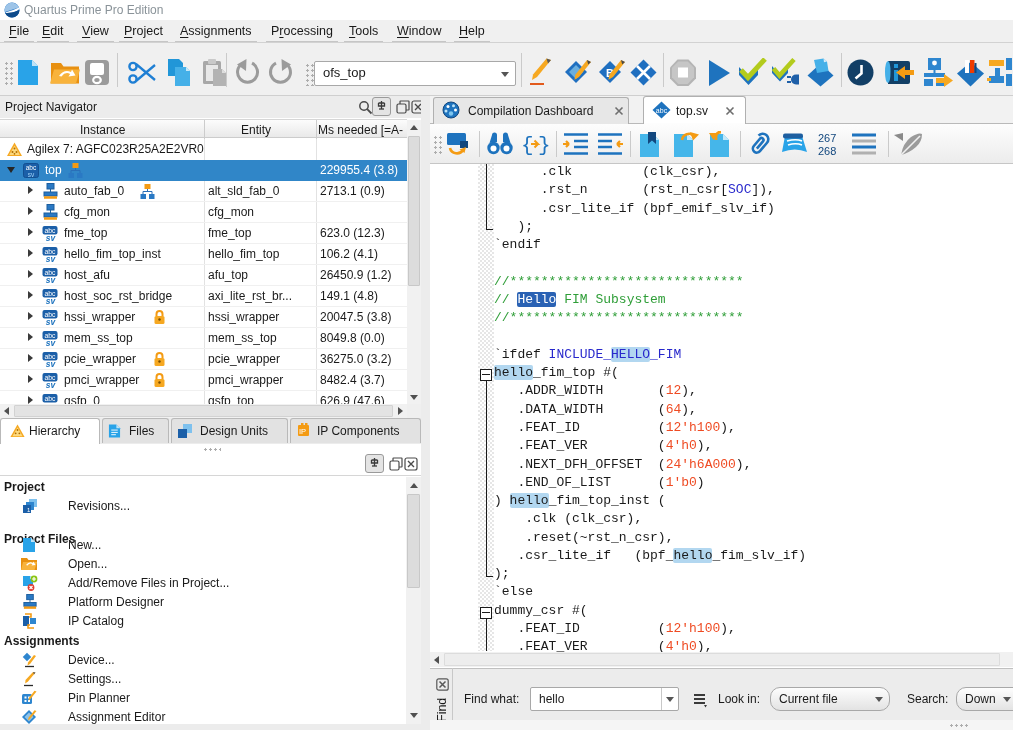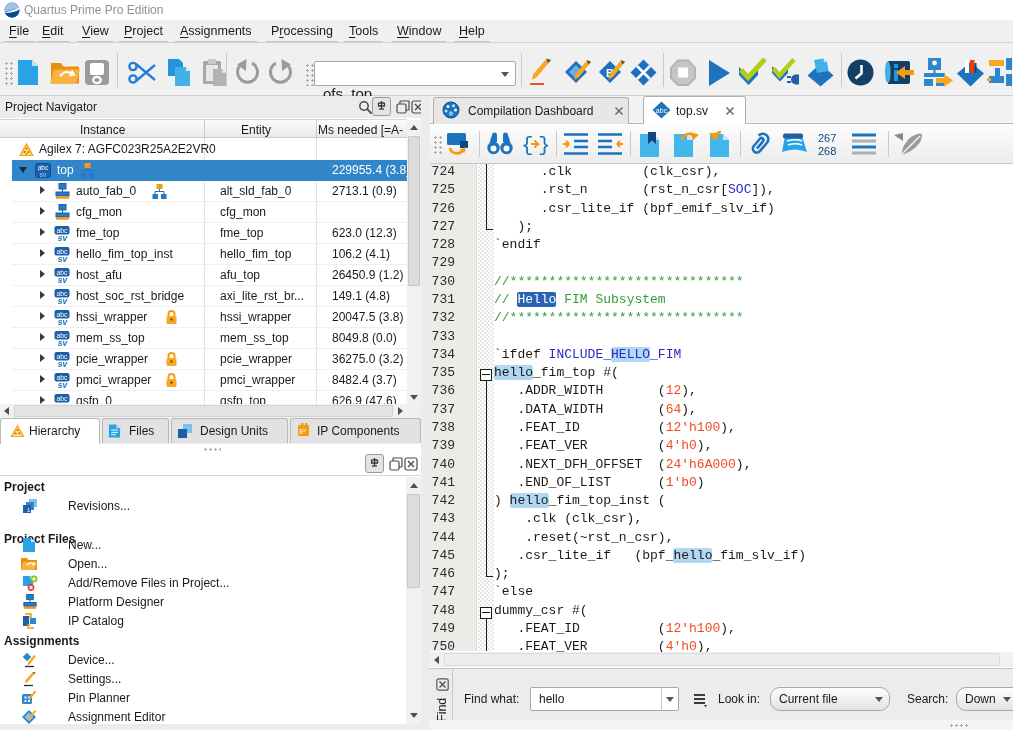--- a/index.html
+++ b/index.html
@@ -41,21 +41,21 @@
 .phead { position:absolute; left:0; width:421px; height:22px; background:#ececec; }
 .phead .ptitle { position:absolute; left:5px; top:4px; font-size:12px; color:#1a1a1a; }
 
 
 #treehead { left:0; top:23px; width:407px; height:19px;
   background:linear-gradient(#fcfcfc,#e9e9e9); border-top:1px solid #d6d6d6;
   border-bottom:1px solid #cccccc; }
 .colsep { position:absolute; top:0; width:1px; height:19px; background:#cccccc; }
 .tcol { position:absolute; top:3px; font-size:12px; color:#1a1a1a; }
 #treebody { left:0; top:43px; width:407px; height:265px; overflow:hidden; background:#fff; }
-.trow { position:absolute; left:12px; width:453px; height:21px; }
+.trow { position:absolute; left:0; width:453px; height:21px; }
 .trow .cell2 { position:absolute; left:208px; top:3px; }
 .trow .cell3 { position:absolute; left:320px; top:3px; }
 .tvline { position:absolute; top:0; width:1px; background:#e2e2e2; }
 
 
 .sb { position:absolute; background:#f1f1f1; }
 .sbthumb { position:absolute; background:#dcdcdc; border:1px solid #c8c8c8; border-radius:1px; }
 .tri-up { width:0;height:0;border-left:4px solid transparent;border-right:4px solid transparent;border-bottom:5px solid #505050; position:absolute; }
 .tri-dn { width:0;height:0;border-left:4px solid transparent;border-right:4px solid transparent;border-top:5px solid #505050; position:absolute; }
 .tri-lf { width:0;height:0;border-top:4px solid transparent;border-bottom:4px solid transparent;border-right:5px solid #505050; position:absolute; }
@@ -273,21 +273,21 @@
       </svg>
 <div class="tsep" style="left:117px;top:53px"></div>
 <div class="tsep" style="left:226px;top:53px"></div>
 <div class="tsep" style="left:663px;top:53px"></div>
 <div class="tsep" style="left:521px;top:53px"></div>
 <div class="tsep" style="left:841px;top:53px"></div>
 </span>
 
 <div class="dgrip" style="left:304px;top:62px;width:10px;height:24px"></div>
 <div class="combo" style="left:314px;top:61px;width:202px;height:25px">
-  <div style="position:absolute;left:8px;top:23px;font-size:15px">ofs_top</div>
+  <div style="position:absolute;left:8px;top:3px;font-size:13px">ofs_top</div>
   <div class="arr" style="right:6px"></div>
 </div>
 
 
 <div class="abs" id="navpanel">
   <div class="phead" style="top:0">
         <div class="ptitle">Project Navigator</div>
       </div>
       <svg class="abs" style="left:358px;top:4px" width="15" height="15" viewBox="0 0 15 15">
 <circle cx="6" cy="6" r="4.2" fill="none" stroke="#4a4a4a" stroke-width="1.5"></circle>
@@ -773,49 +773,20 @@
 ) <span class="hl">hello</span>_fim_top_inst (
     .clk (clk_csr),
     .reset(~rst_n_csr),
    .csr_lite_if   (bpf_<span class="hl">hello</span>_fim_slv_if)
 );
 `else
 dummy_csr #(
    .FEAT_ID          (<span class="n">12'h100</span>),
    .FEAT_VER         (<span class="n">4'h0</span>),</pre>
 </div>
-<div class="abs" id="gutter">
-      <pre>724
-725
-726
-727
-728
-729
-730
-731
-732
-733
-734
-735
-736
-737
-738
-739
-740
-741
-742
-743
-744
-745
-746
-747
-748
-749
-750</pre>
-    </div>
 <div class="abs" id="foldcol"></div>
 <span id="fold-marks">
   
   <div class="abs" style="left:486px;top:164px;width:1px;height:65px;background:#1a1a1a"></div>
   <div class="abs" style="left:486px;top:229px;width:7px;height:1px;background:#1a1a1a"></div>
   
   <div class="abs" style="left:480px;top:369px;width:12px;height:12px;background:#fff;border:1px solid #1a1a1a"></div>
   <div class="abs" style="left:482px;top:374px;width:8px;height:1px;background:#1a1a1a"></div>
   
   <div class="abs" style="left:486px;top:381px;width:1px;height:195px;background:#1a1a1a"></div>

